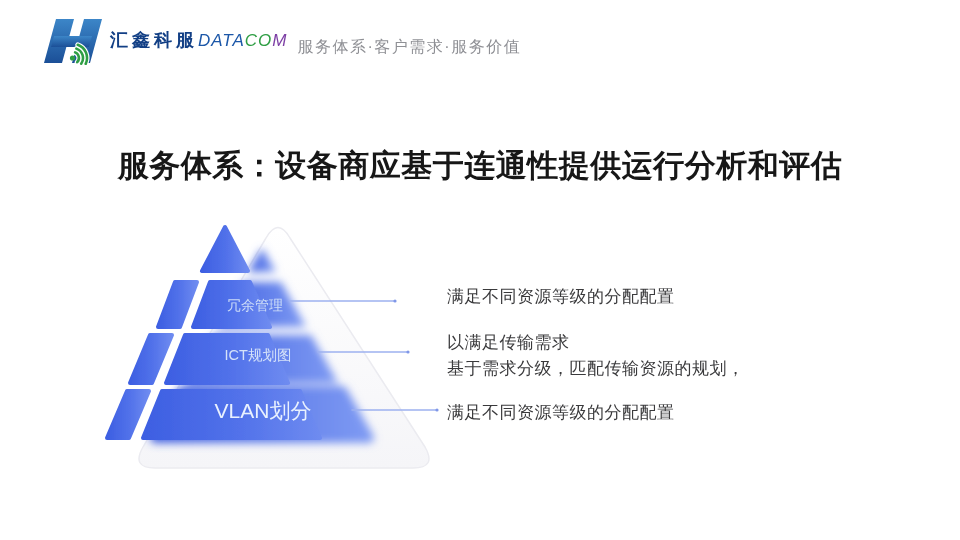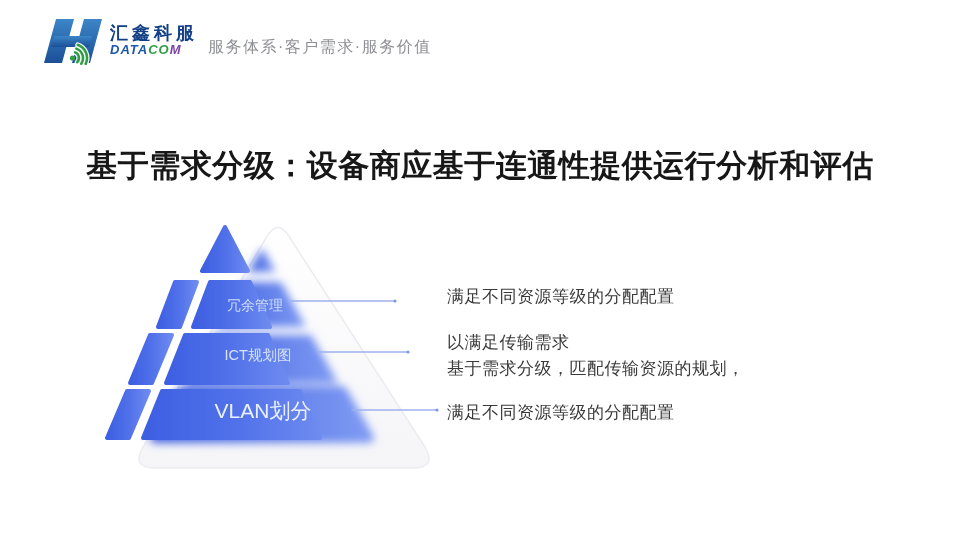--- a/index.html
+++ b/index.html
@@ -6,23 +6,23 @@
   body{
     width:960px;height:540px;position:relative;overflow:hidden;
     background:#ffffff;
     font-family:"Liberation Sans","DejaVu Sans",sans-serif;
   }
   .slide{position:absolute;inset:0;background:#ffffff;}
 
   
   .hdr{position:absolute;left:40px;top:14px;height:54px;display:flex;align-items:center;}
   .logo-mark{width:64px;height:48px;display:block;}
-  .logo-text{margin-left:6px;display:flex;flex-direction:column;justify-content:center;}
+  .logo-text{margin-left:6px;display:flex;flex-direction:row;justify-content:center;}
   .logo-cn{font-size:18px;font-weight:700;color:#123f85;letter-spacing:4px;line-height:1.1;}
-  .logo-en{font-size:13px;font-weight:700;font-style:italic;letter-spacing:1px;line-height:1.15;}
+  .logo-en{font-size:17px;font-weight:400;font-style:italic;letter-spacing:1px;line-height:1.15;}
   .logo-en .p1{color:#1c57a8;}
   .logo-en .p2{color:#2f9e44;}
   .logo-en .p3{color:#7d3fa5;}
   .tagline{margin-left:10px;font-size:16px;color:#8f9095;letter-spacing:1.5px;padding-top:12px;}
 
   
   .title{
     position:absolute;left:0;right:0;top:124px;text-align:center;
     font-size:31px;font-weight:800;color:#171717;letter-spacing:0.5px;
   }
@@ -64,21 +64,21 @@
       </g>
       <circle cx="32.5" cy="41" r="2.6" fill="#2f9e44"></circle>
     </svg>
     <div class="logo-text">
       <div class="logo-cn">汇鑫科服</div>
       <div class="logo-en"><span class="p1">DATA</span><span class="p2">CO</span><span class="p3">M</span></div>
     </div>
     <div class="tagline">服务体系·客户需求·服务价值</div>
   </div>
 
-  <h1 class="title">基于需求分级：设备商应基于连通性提供运行分析和评估</h1>
+  <h1 class="title">服务体系：设备商应基于连通性提供运行分析和评估</h1>
 
   <svg class="pyr-svg" viewBox="0 0 420 290">
     <defs>
       <linearGradient id="gBlue" x1="0" y1="0" x2="1" y2="0">
         <stop offset="0" stop-color="#3f5fe0"></stop>
           <stop offset="1" stop-color="#7e9af3"></stop>
       </linearGradient>
       <linearGradient id="gBlueSharp" x1="0" y1="0" x2="1" y2="0">
         <stop offset="0" stop-color="#3d5fe2"></stop>
           <stop offset="0.55" stop-color="#5272ea"></stop>

